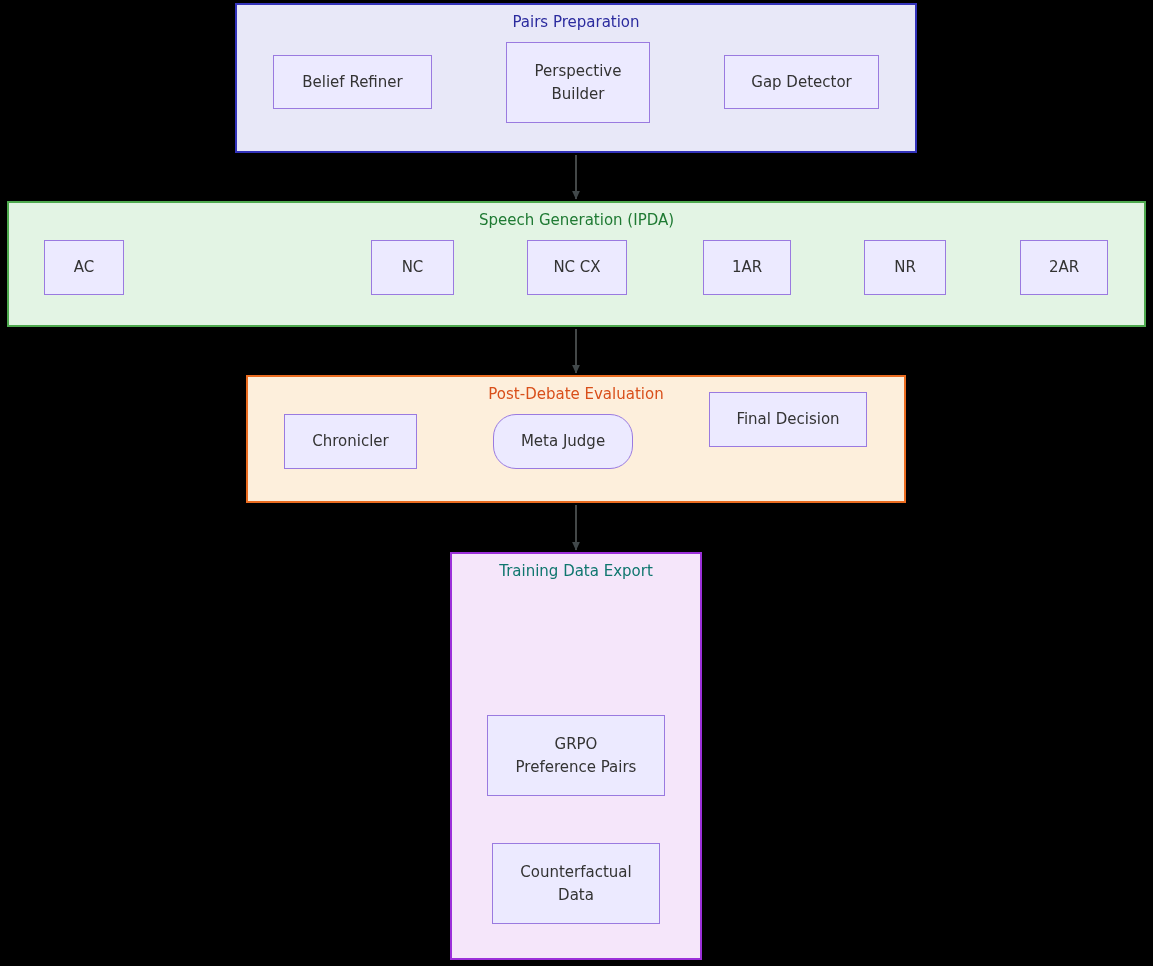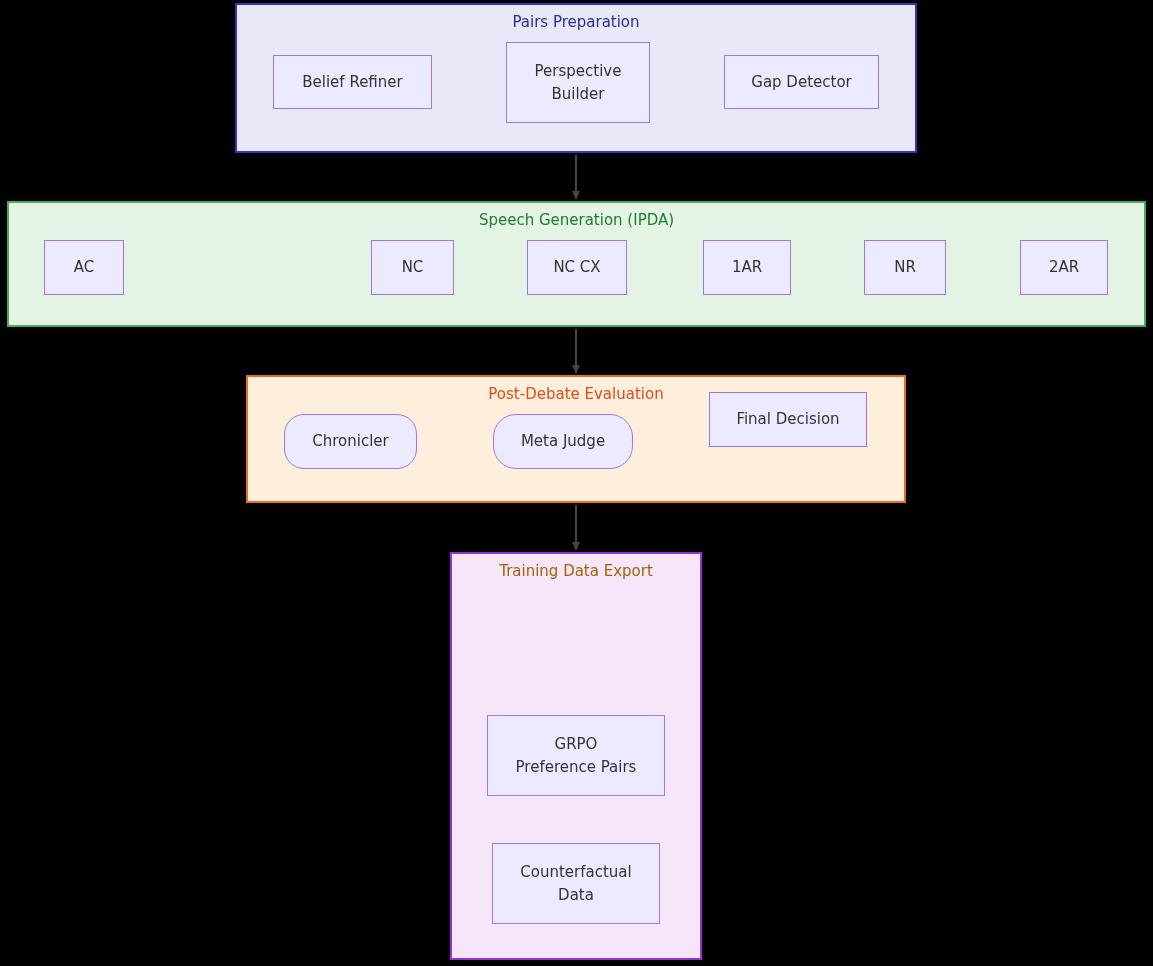--- a/index.html
+++ b/index.html
@@ -47,21 +47,21 @@
   .cluster-speech { left: 7px;  top: 201px; width: 1139px; height: 126px;
                     background: #e3f4e4; border-color: #4ea94e; }
   .cluster-speech .cluster-title { color: #1f7a33; }
 
   .cluster-eval   { left: 246px; top: 375px; width: 660px; height: 128px;
                     background: #fdefdc; border-color: #eb6c20; }
   .cluster-eval   .cluster-title { color: #d94f1a; }
 
   .cluster-export { left: 450px; top: 552px; width: 252px; height: 408px;
                     background: #f5e6fa; border-color: #9b30d9; }
-  .cluster-export .cluster-title { color: #a16207; }
+  .cluster-export .cluster-title { color: #0f766e; }
 
   
   .node {
     position: absolute;
     box-sizing: border-box;
     background: #eceaff;
     border: 1px solid #9a7ae0;
     color: #333333;
     font-size: 15px;
     line-height: 23px;
@@ -80,21 +80,21 @@
   
   .n-ac     { left: 44px;   top: 240px; width: 80px;  height: 55px; }
   .n-accx   { left: 198px;  top: 240px; width: 100px; height: 55px; }
   .n-nc     { left: 371px;  top: 240px; width: 83px;  height: 55px; }
   .n-nccx   { left: 527px;  top: 240px; width: 100px; height: 55px; }
   .n-1ar    { left: 703px;  top: 240px; width: 88px;  height: 55px; }
   .n-nr     { left: 864px;  top: 240px; width: 82px;  height: 55px; }
   .n-2ar    { left: 1020px; top: 240px; width: 88px;  height: 55px; }
 
   
-  .n-chron  { left: 284px; top: 414px; width: 133px; height: 55px; border-radius: 20px; }
+  .n-chron  { left: 284px; top: 414px; width: 133px; height: 55px; }
   .n-meta   { left: 493px; top: 414px; width: 140px; height: 55px; border-radius: 23px; }
   .n-final  { left: 709px; top: 392px; width: 158px; height: 55px; }
 
   
   .n-sft    { left: 492px; top: 587px; width: 167px; height: 81px; }
   .n-grpo   { left: 487px; top: 715px; width: 178px; height: 81px; }
   .n-cf     { left: 492px; top: 843px; width: 168px; height: 81px; }
 
   
   .arrow-svg {

